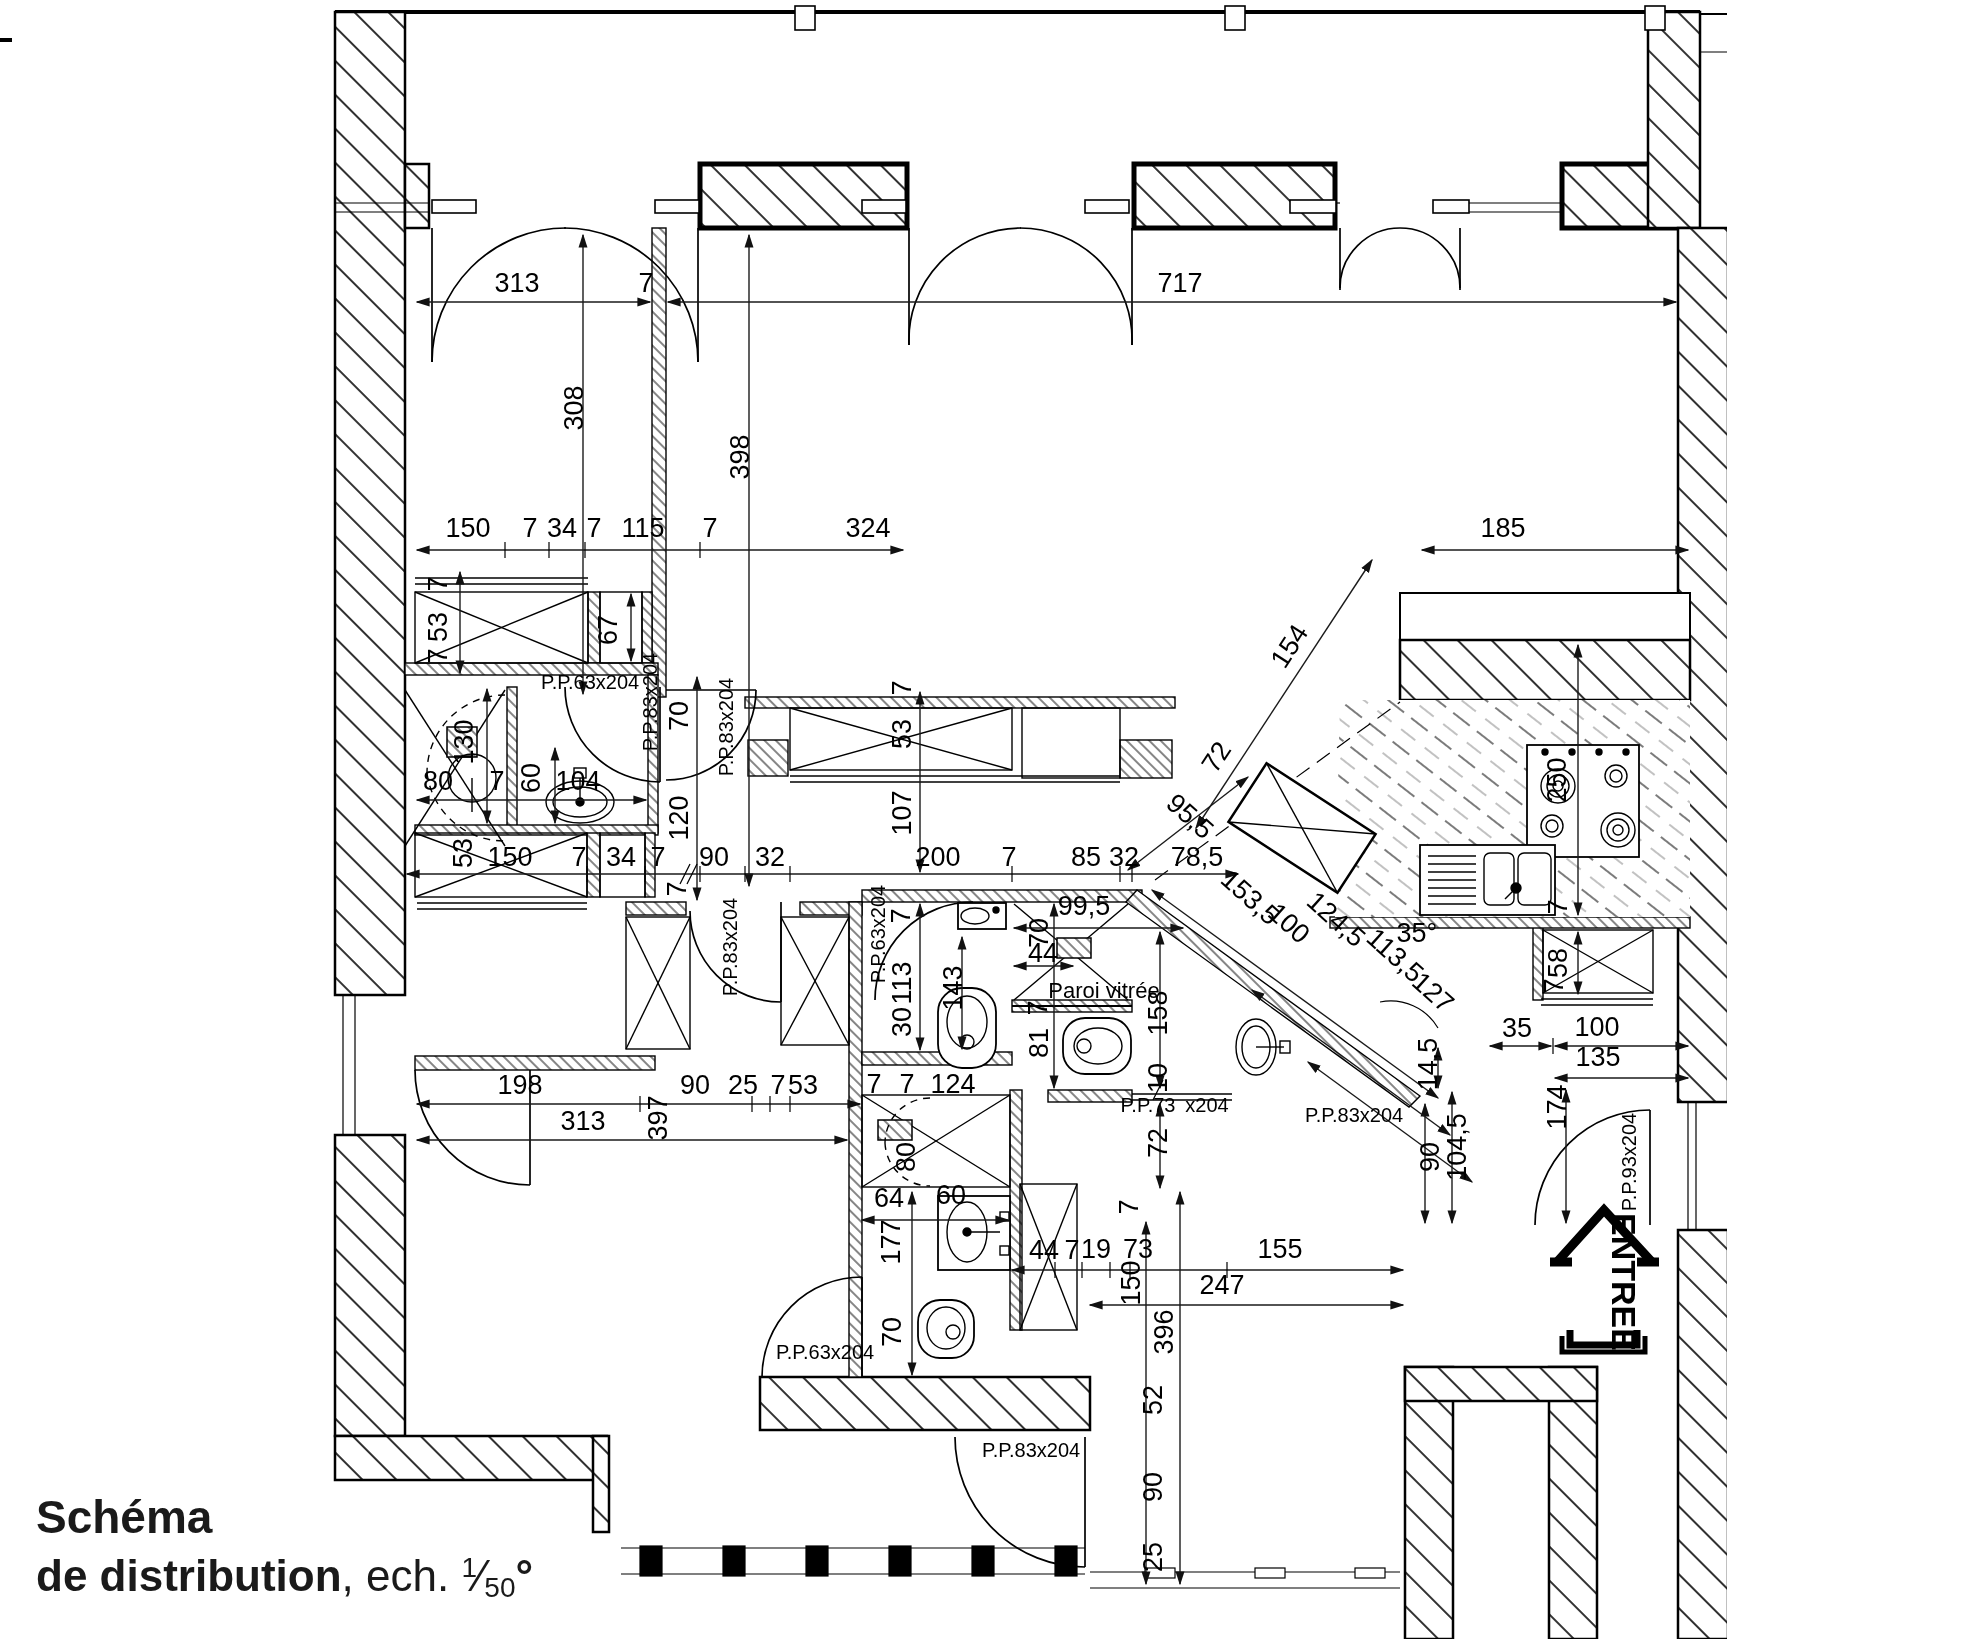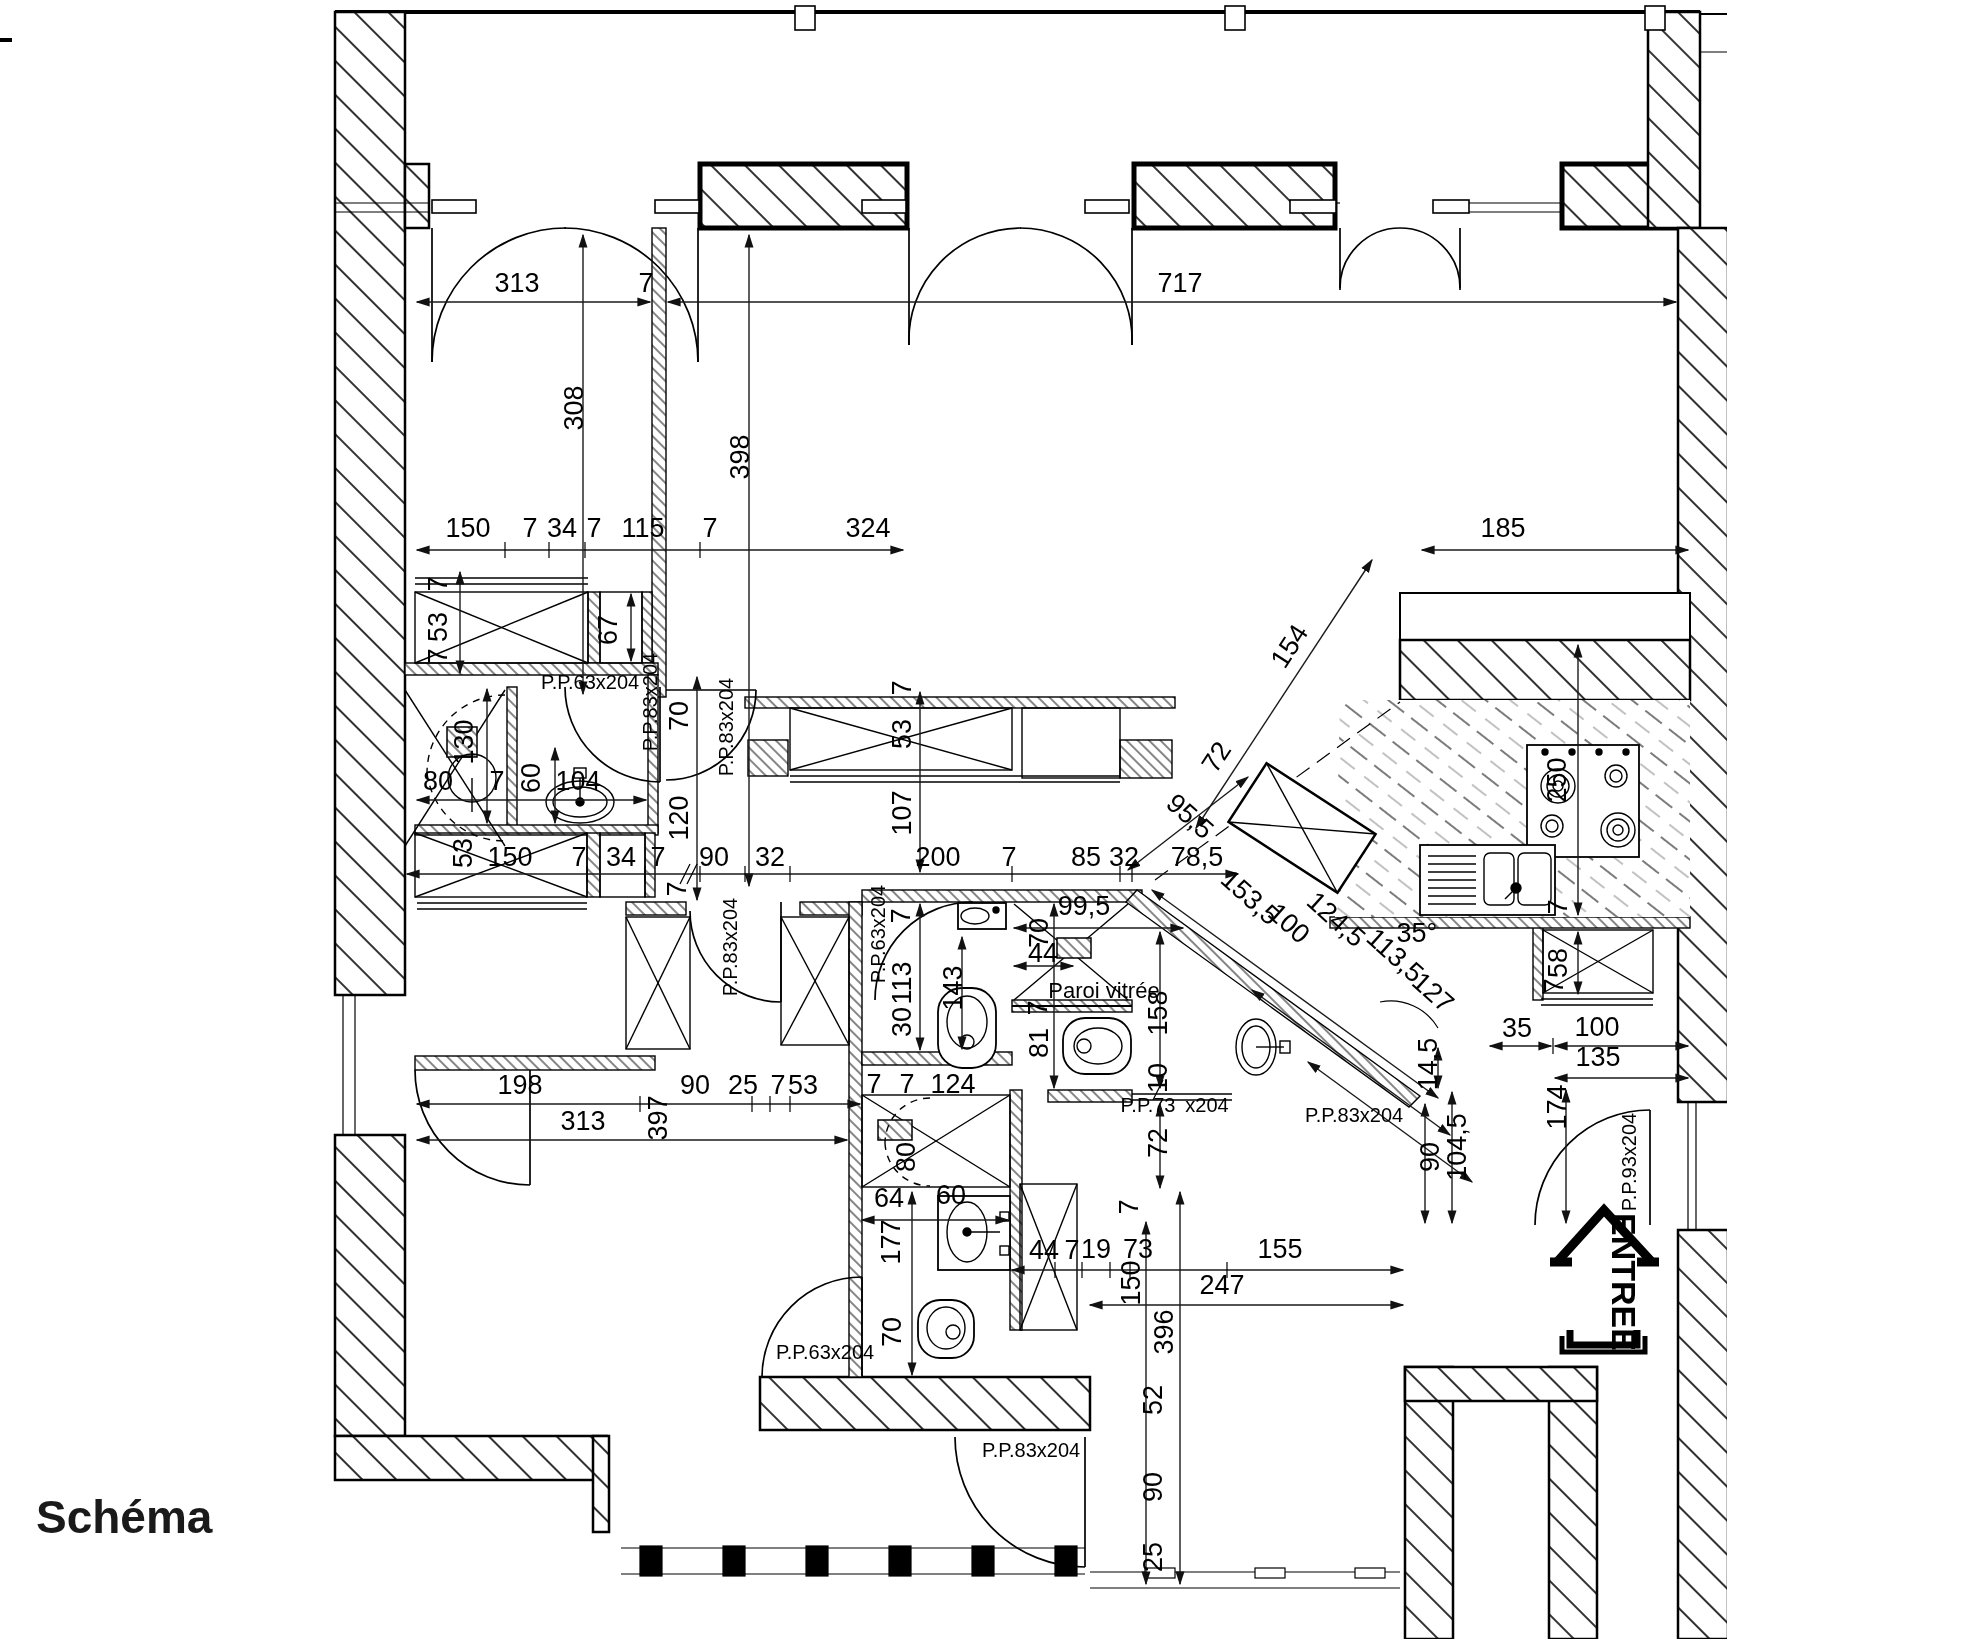--- a/index.html
+++ b/index.html
@@ -558,14 +558,15 @@
         <text class="lbl" text-anchor="middle" font-size="20" transform="translate(1636,1162) rotate(-90)">P.P.93x204</text>
         <text class="lbl" text-anchor="middle" font-size="20" transform="translate(825,1359) rotate(0)">P.P.63x204</text>
         <text class="lbl" text-anchor="middle" font-size="20" transform="translate(1031,1457) rotate(0)">P.P.83x204</text>
         <text class="lbl" text-anchor="middle" font-size="22" transform="translate(1104,998) rotate(0)">Paroi vitrée</text>
         <text class="lbl" text-anchor="middle" font-size="34" font-weight="bold" transform="translate(1612,1282) rotate(90)">ENTREE</text>
       </g>
 </svg>
 
 <div class="title">
   <div class="t1">Schéma</div>
+  <div class="t2"><span class="b">de distribution</span><span>, ech. </span><span class="frac"><sup>1</sup><span>⁄</span><sub>50</sub></span><span class="b">°</span></div>
 </div>
 </div>
 
 </body></html>

